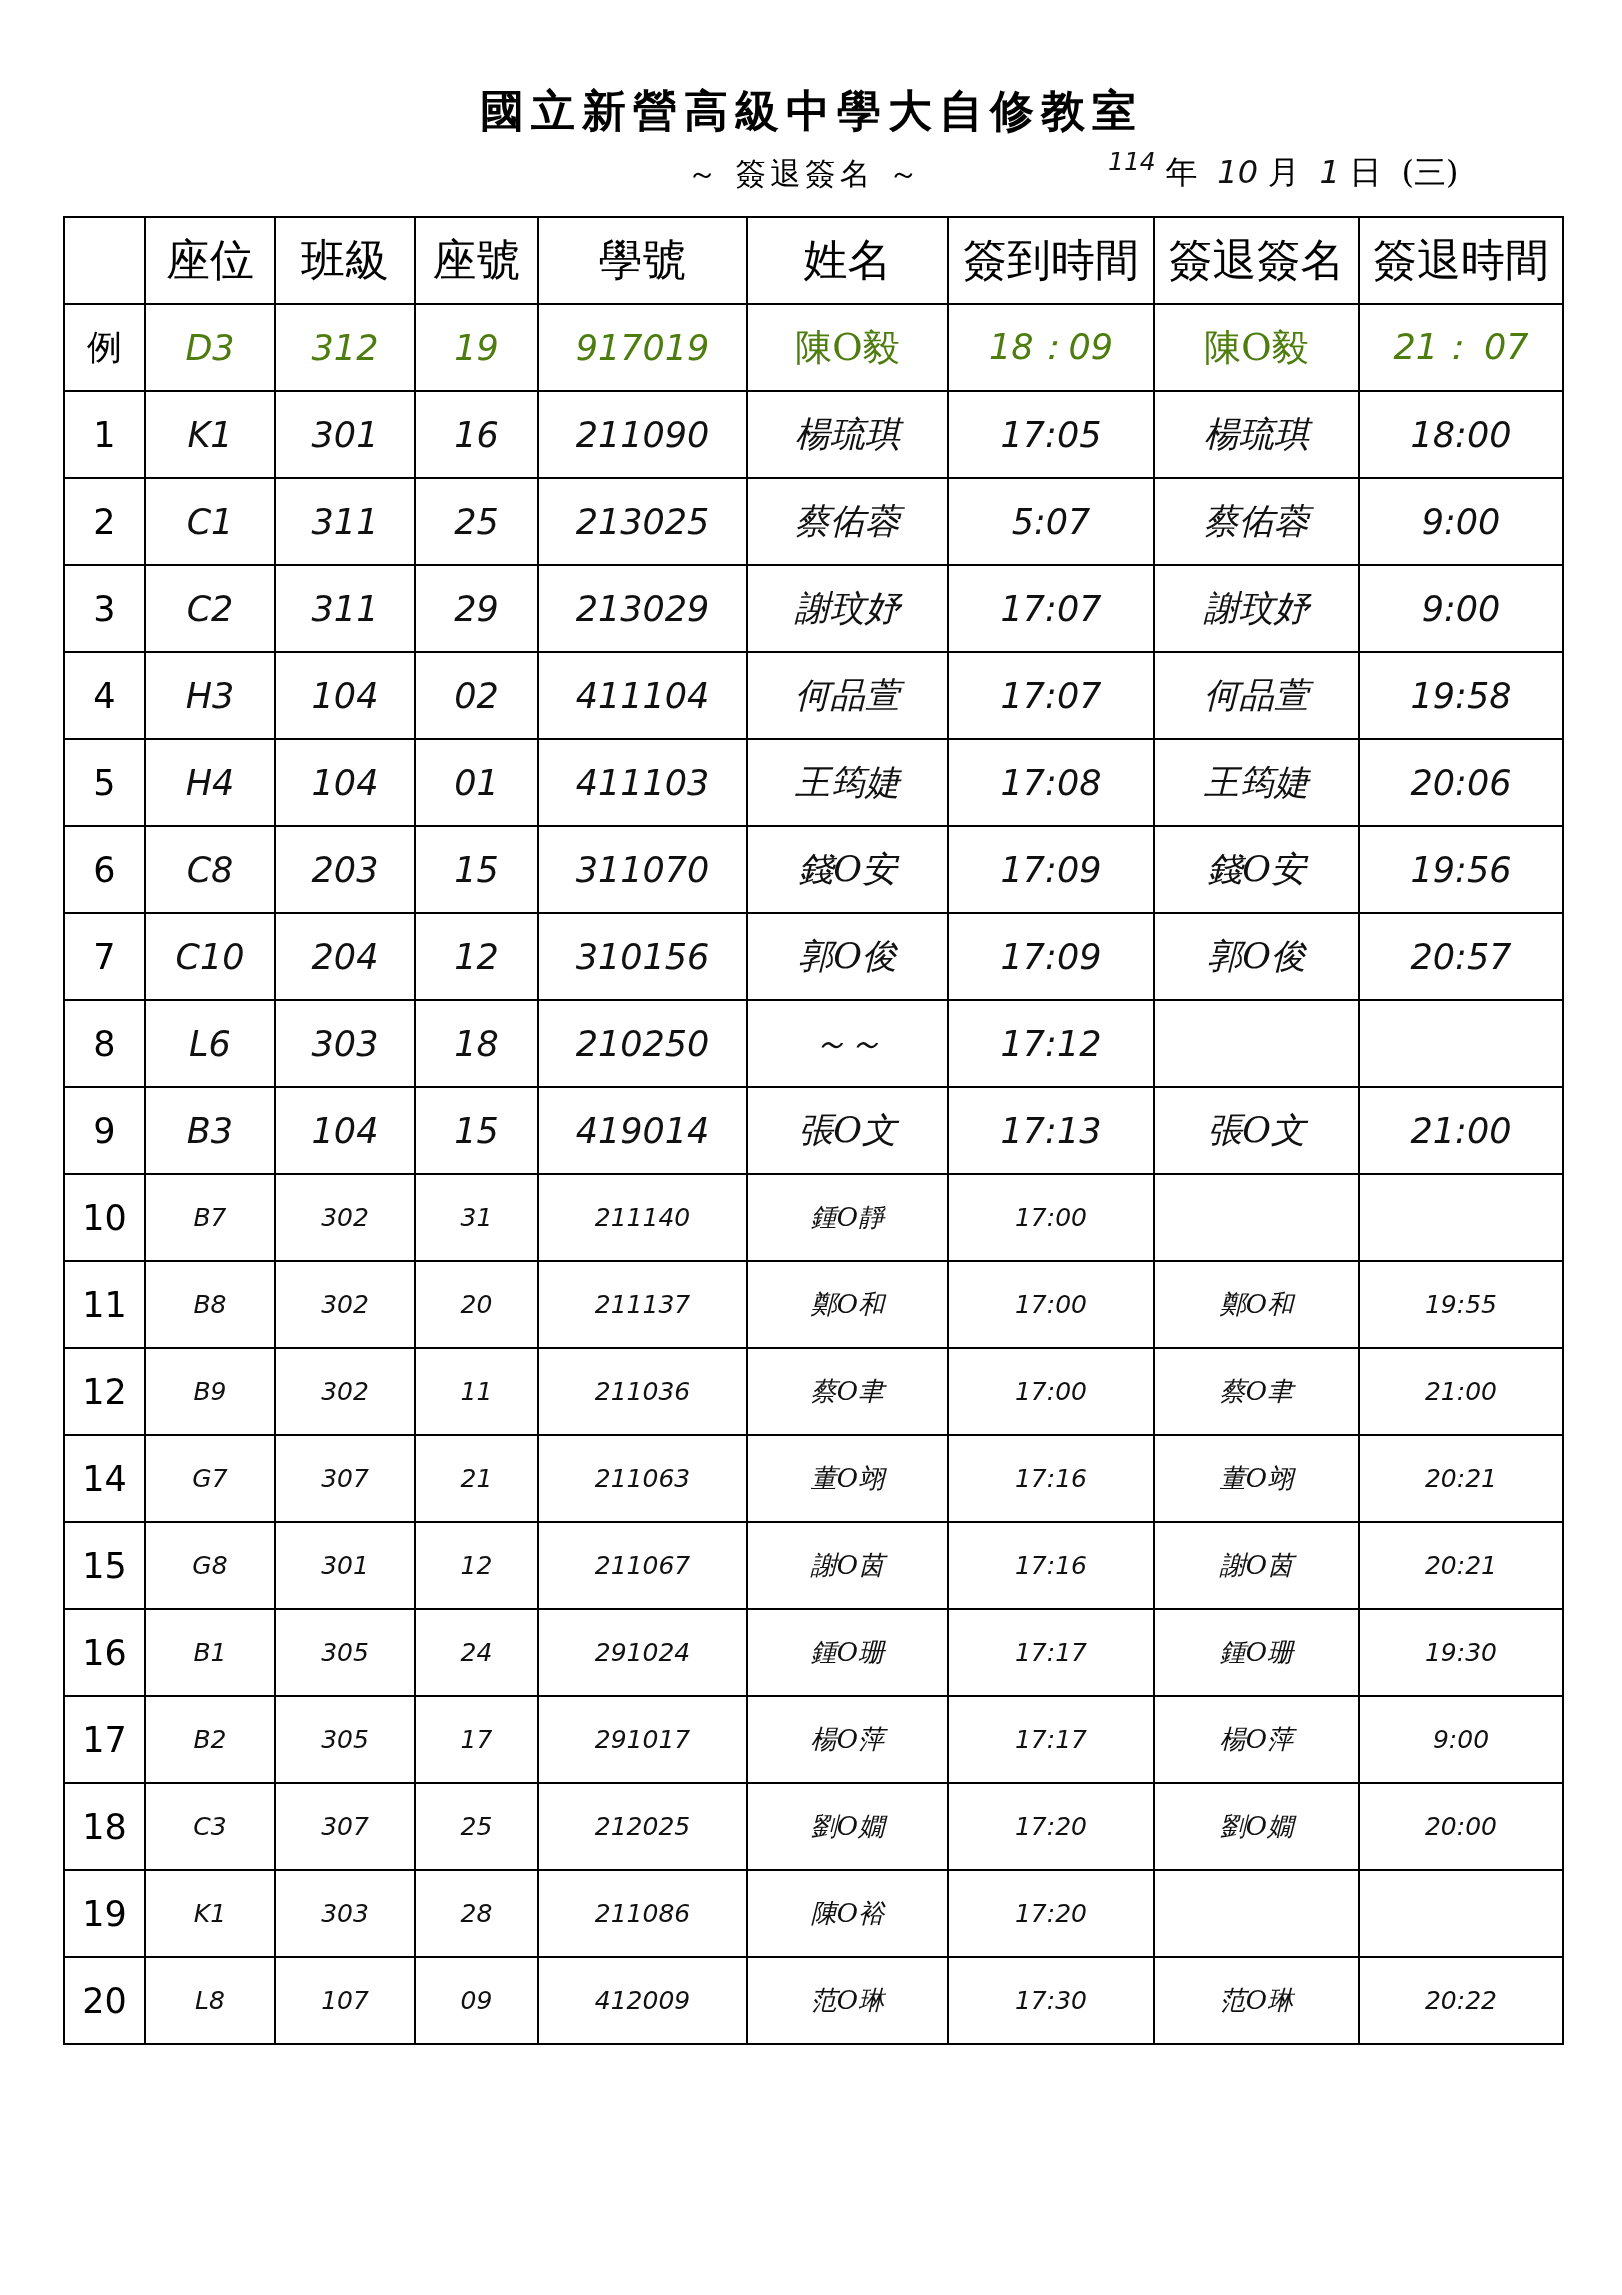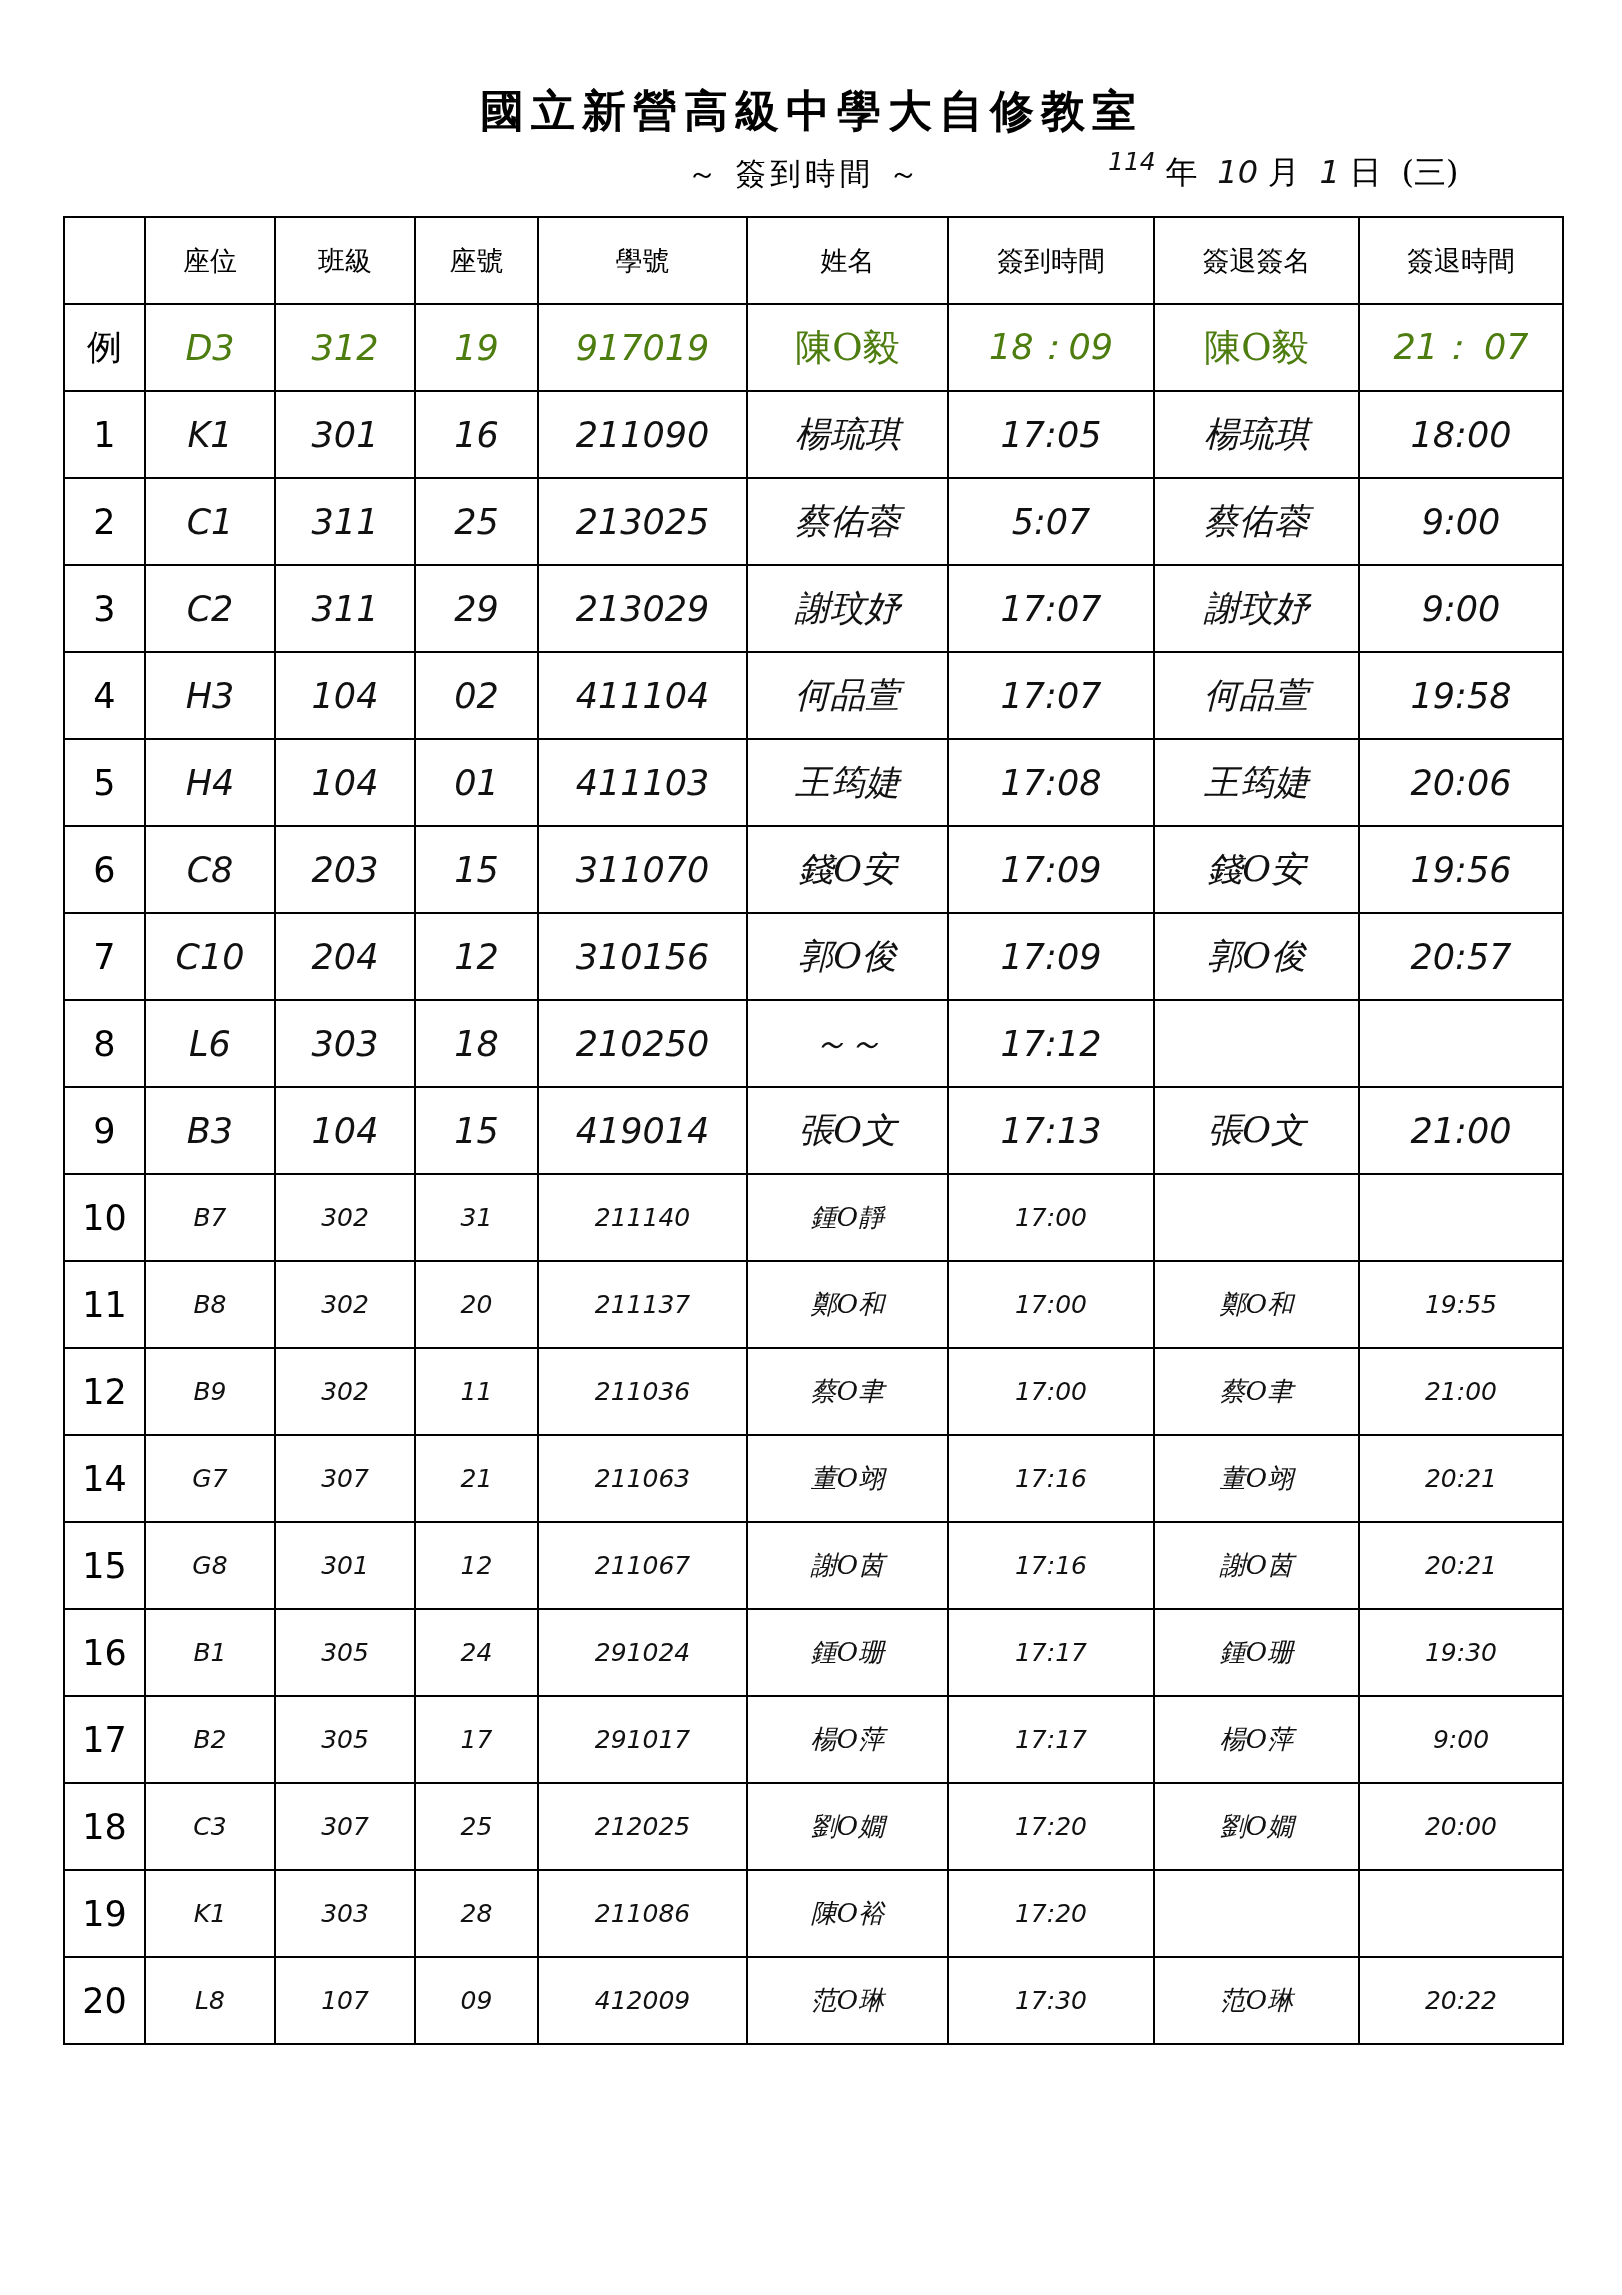--- a/index.html
+++ b/index.html
@@ -12,34 +12,34 @@
               font-family: "DejaVu Serif", serif; letter-spacing: 4.2px; }
   .date { position: absolute; left: 1068px; top: 147px; font-size: 32px;
           font-family: "DejaVu Serif", serif; white-space: nowrap; margin-left: 40px; }
   .date .hw { font-family: "DejaVu Sans", sans-serif; font-style: italic; font-size: 32px; }
   .date .yr { font-size: 25px; vertical-align: 12.5px; }
   .date span { margin-right: 9.7px; }
   table.sheet { position: absolute; left: 63px; top: 216px; width: 1499px;
                 border-collapse: collapse; table-layout: fixed; }
   table.sheet td, table.sheet th { border: 2.1px solid #000; height: 85px; padding: 0;
                 text-align: center; vertical-align: middle; overflow: hidden; white-space: nowrap; }
-  table.sheet th { font-weight: normal; font-size: 27px; font-family: "DejaVu Sans", sans-serif; }
+  table.sheet th { font-weight: normal; font-size: 44px; font-family: "DejaVu Sans", sans-serif; }
   .rownum { font-size: 35px; font-family: "DejaVu Sans", sans-serif; }
   .ex { font-size: 35px; font-style: italic; font-family: "DejaVu Sans", sans-serif; color: #4d7c0f; }
   .ex.name { font-style: normal; font-family: "DejaVu Serif", serif; font-size: 37px; }
   .hw { font-family: "DejaVu Sans", sans-serif; font-style: italic; font-size: 35px; color: #111; }
   .hw.small { font-size: 25px; }
   .hw.name { font-family: "DejaVu Serif", serif; font-size: 35px; }
   .hw.name.small { font-size: 26px; }
 </style>
 </head>
 <body>
 
 <div class="title">國立新營高級中學大自修教室</div>
-<div class="subtitle">～ 簽到時間 ～</div>
+<div class="subtitle">～ 簽退簽名 ～</div>
 <div class="date">
   <span class="hw yr">114</span><span>年</span>
   <span class="hw">10</span><span>月</span>
   <span class="hw">1</span><span>日</span>
   <span>(三)</span>
 </div>
 
 <table class="sheet">
   <colgroup>
     <col style="width:81px">

